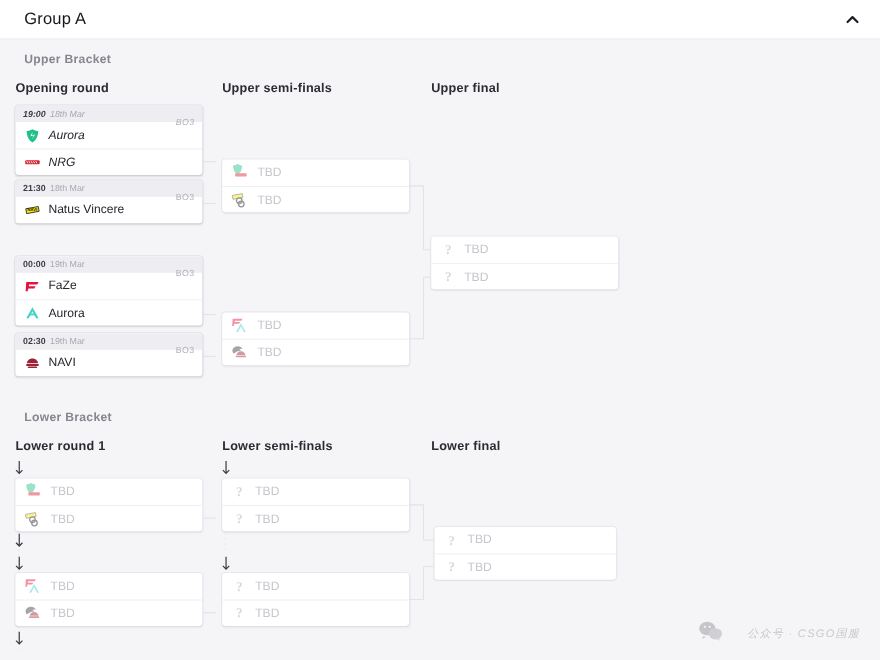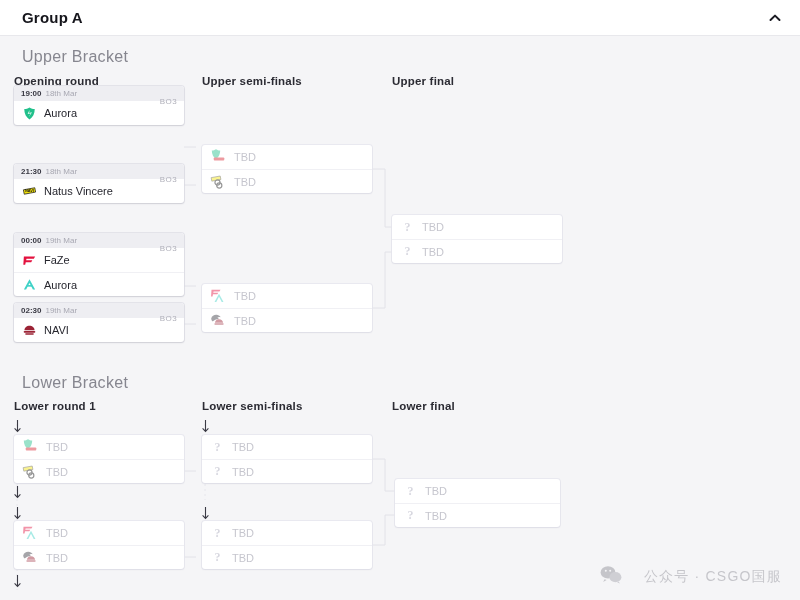--- a/index.html
+++ b/index.html
@@ -13,32 +13,32 @@
 
   
   .group-header {
     position: absolute; left: 0; top: 0; width: 800px; height: 36px;
     background: #ffffff;
     border-bottom: 1px solid #e8e8ec;
     display: flex; align-items: center;
   }
   .group-title {
     margin-left: 22px;
-    font-size: 15px; font-weight: bold; color: #15151b;
+    font-size: 15px; font-weight: normal; color: #15151b;
     letter-spacing: .2px;
   }
   .collapse-icon {
     position: absolute; right: 18px; top: 11px;
     width: 14px; height: 14px;
   }
 
   
   .bracket-label {
     position: absolute;
-    font-size: 16px; color: #86868f; font-weight: 400;
+    font-size: 11px; color: #86868f; font-weight: 700;
     letter-spacing: .3px;
   }
   .round-label {
     position: absolute;
     font-size: 11.5px; font-weight: bold; color: #2b2b33;
     letter-spacing: .2px;
     white-space: nowrap;
   }
 
   
@@ -94,21 +94,21 @@
   }
 
   
   .watermark {
     position: absolute; right: 18px; bottom: 12px;
     display: flex; align-items: center;
     opacity: .30;
   }
   .wm-text {
     margin-left: 22px;
-    font-size: 14px; color: #5a5a66; letter-spacing: 1.2px;
+    font-size: 10px; color: #5a5a66; letter-spacing: 1.2px; font-style: italic;
   }
 </style>
 </head>
 <body>
 
 <div id="root">
 
   <div class="group-header">
     <div class="group-title">Group A</div>
     <span class="collapse-icon">
@@ -146,34 +146,43 @@
       <path d="M205,424 V500"></path>
     </g>
   </svg>
 
   <div class="bracket-label" style="left:22px; top:48px;">Upper Bracket</div>
 
   <div class="round-label" style="left:14px; top:75px; width:172px;">Opening round</div>
   <div class="round-label" style="left:202px; top:75px; width:172px;">Upper semi-finals</div>
   <div class="round-label" style="left:392px; top:75px; width:172px;">Upper final</div>
 
-  <div class="match" style="left:14px; top:86px; width:170px;">
+  <div class="match" style="left:14px; top:96px; width:170px;font-style:italic;">
     <div class="m-head">
       <span class="m-time">19:00</span>
       <span class="m-date">18th Mar</span>
       <span class="m-bo">BO3</span>
     </div>
     <div class="m-row">
       <span class="logo">
         <svg viewBox="0 0 16 16">
             <path d="M8 1.6 C10.4 3 12.2 3.4 13.6 3.2 C13.6 8 11.6 12.2 8 14.4 C4.4 12.2 2.4 8 2.4 3.2 C3.8 3.4 5.6 3 8 1.6 Z" fill="#21c08b"></path>
             <path d="M8 4.2 L6 8.4 L9.2 7.6 L7.4 11.6 L10.6 6.6 L7.6 7.4 Z" fill="#ffffff"></path>
           </svg>
       </span>
       <span class="m-name">Aurora</span>
+    </div>
+    <div class="m-row">
+      <span class="logo">
+        <svg viewBox="0 0 16 16">
+            <rect x="1" y="6" width="14" height="4" rx="1" fill="#d8232f"></rect>
+            <path d="M2.4 7 L3.6 9 M4.6 7 L5.8 9 M6.8 7 L8 9 M9 7 L10.2 9 M11.2 7 L12.4 9" stroke="#ffffff" stroke-width=".9"></path>
+          </svg>
+      </span>
+      <span class="m-name">NRG</span>
     </div>
   </div>
 
   <div class="match" style="left:14px; top:164px; width:170px;">
     <div class="m-head">
       <span class="m-time">21:30</span>
       <span class="m-date">18th Mar</span>
       <span class="m-bo">BO3</span>
     </div>
     <div class="m-row">

